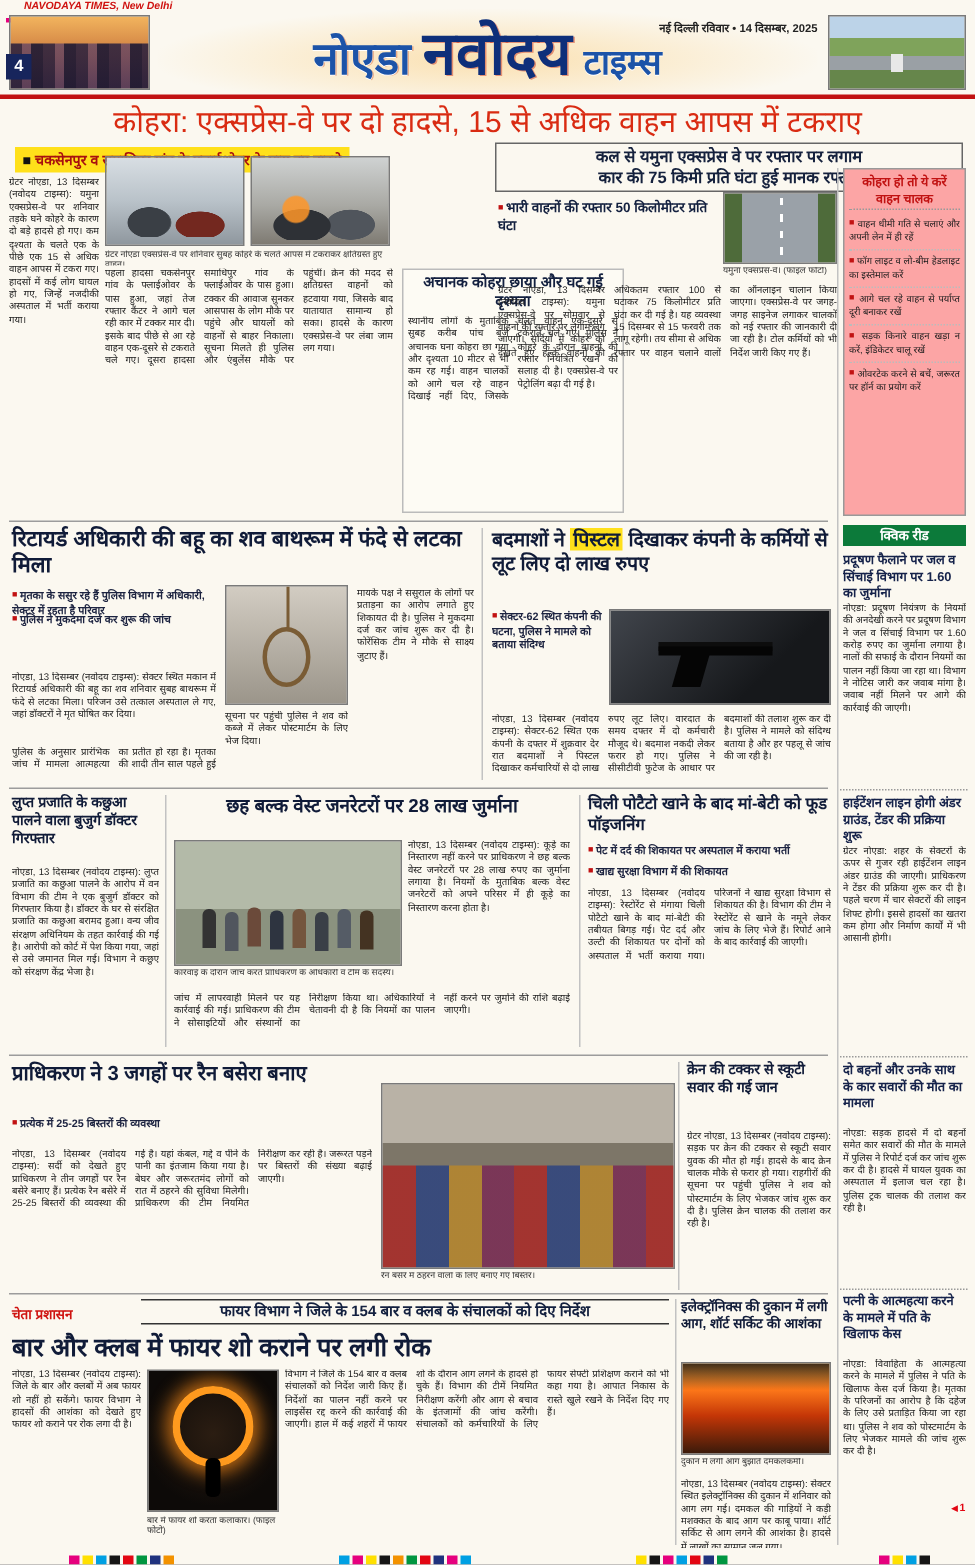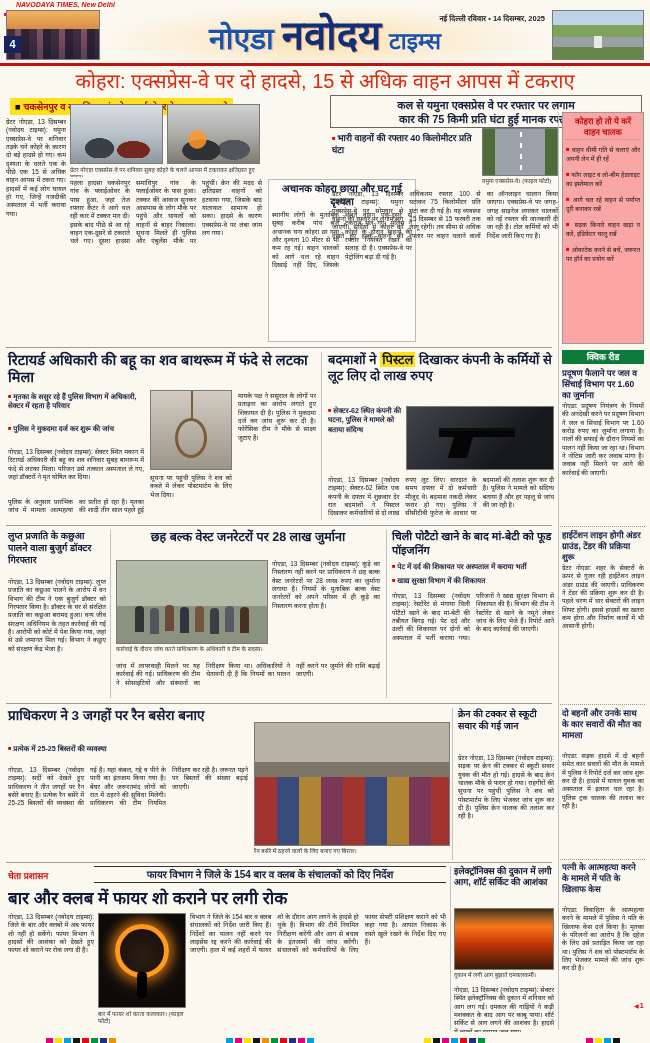--- a/index.html
+++ b/index.html
@@ -75,21 +75,21 @@
   #lead-rightcols{left:332px;top:190px;width:226px;height:152px;}
   #tips{left:562px;top:112px;width:82px;height:232px;border:1px solid #999;background:#fca5a5;padding:3px;}
   #tips-title{font-size:8.4px;font-weight:bold;color:#c11212;text-align:center;line-height:1.25;
     border-bottom:1px dotted #999;padding-bottom:2px;margin-bottom:2px;}
   .tip{font-size:6.3px;line-height:1.35;padding:3px 0;border-bottom:1px dotted #bbb;text-align:justify;}
   .tip:last-child{border-bottom:none;}
 
   
   #a1h{left:8px;top:352px;width:308px;height:34px;font-size:14.5px;font-weight:800;color:#101b38;line-height:1.2;}
   #a1b1{left:8px;top:392px;width:136px;height:30px;}
-  #a1b2{left:8px;top:424px;width:136px;height:20px;}
+  #a1b2{left:8px;top:408px;width:136px;height:20px;}
   #a1t1{left:8px;top:448px;width:136px;height:72px;}
   #noose{left:150px;top:390px;width:82px;height:80px;background:linear-gradient(180deg,#d2ccc2,#9b958a);}
   #noose::before{left:50%;top:0;width:2px;height:36%;background:#7a5c35;}
   #noose::after{left:50%;top:34%;width:26px;height:34px;border:3px solid #7a5c35;border-radius:50%;transform:translateX(-50%);}
   #a1t2{left:150px;top:474px;width:82px;height:46px;}
   #a1t3{left:238px;top:392px;width:78px;height:128px;}
   #a2h{left:328px;top:352px;width:226px;height:48px;font-size:13px;font-weight:800;color:#101b38;line-height:1.25;}
   .hl{background:var(--highlight_yellow,#ffe01a);padding:0 2px;}
   #a2bullet{left:328px;top:406px;width:74px;height:64px;}
   #pistol{left:406px;top:406px;width:148px;height:64px;background:linear-gradient(135deg,#41454c,#16181b 70%);}
@@ -182,21 +182,21 @@
   </div>
   <div class="abs txt" id="lead-colL">ग्रेटर नोएडा, 13 दिसम्बर (नवोदय टाइम्स): यमुना एक्सप्रेस-वे पर शनिवार तड़के घने कोहरे के कारण दो बड़े हादसे हो गए। कम दृश्यता के चलते एक के पीछे एक 15 से अधिक वाहन आपस में टकरा गए। हादसों में कई लोग घायल हो गए, जिन्हें नजदीकी अस्पताल में भर्ती कराया गया।</div>
   <div class="photo" id="crash1"></div>
   <div class="photo" id="crash2"></div>
   <div class="abs cap" id="crash-cap">ग्रेटर नोएडा एक्सप्रेस-वे पर शनिवार सुबह कोहरे के चलते आपस में टकराकर क्षतिग्रस्त हुए वाहन।</div>
   <div class="abs txt c3" id="lead-bottom">पहला हादसा चकसेनपुर गांव के फ्लाईओवर के पास हुआ, जहां तेज रफ्तार कैंटर ने आगे चल रही कार में टक्कर मार दी। इसके बाद पीछे से आ रहे वाहन एक-दूसरे से टकराते चले गए। दूसरा हादसा समाधिपुर गांव के फ्लाईओवर के पास हुआ। टक्कर की आवाज सुनकर आसपास के लोग मौके पर पहुंचे और घायलों को वाहनों से बाहर निकाला। सूचना मिलते ही पुलिस और एंबुलेंस मौके पर पहुंचीं। क्रेन की मदद से क्षतिग्रस्त वाहनों को हटवाया गया, जिसके बाद यातायात सामान्य हो सका। हादसे के कारण एक्सप्रेस-वे पर लंबा जाम लग गया।</div>
   <div class="abs" id="fogbox">
     <div id="fogbox-title">अचानक कोहरा छाया और घट गई दृश्यता</div>
     <div class="txt c2" style="height:128px;">स्थानीय लोगों के मुताबिक सुबह करीब पांच बजे अचानक घना कोहरा छा गया और दृश्यता 10 मीटर से भी कम रह गई। वाहन चालकों को आगे चल रहे वाहन दिखाई नहीं दिए, जिसके चलते वाहन एक-दूसरे से टकराते चले गए। पुलिस ने कोहरे के दौरान वाहनों की रफ्तार नियंत्रित रखने की सलाह दी है। एक्सप्रेस-वे पर पेट्रोलिंग बढ़ा दी गई है।</div>
   </div>
-  <div class="abs bsq" id="speed-bullet">भारी वाहनों की रफ्तार 40 किलोमीटर प्रति घंटा</div>
+  <div class="abs bsq" id="speed-bullet">भारी वाहनों की रफ्तार 50 किलोमीटर प्रति घंटा</div>
   <div class="photo" id="yamuna"></div>
   <div class="abs cap" id="yamuna-cap">यमुना एक्सप्रेस-वे। (फाइल फोटो)</div>
   <div class="abs txt c3" id="lead-rightcols">ग्रेटर नोएडा, 13 दिसम्बर (नवोदय टाइम्स): यमुना एक्सप्रेस-वे पर सोमवार से वाहनों की रफ्तार पर लगाम लग जाएगी। सर्दियों में कोहरे को देखते हुए हल्के वाहनों की अधिकतम रफ्तार 100 से घटाकर 75 किलोमीटर प्रति घंटा कर दी गई है। यह व्यवस्था 15 दिसम्बर से 15 फरवरी तक लागू रहेगी। तय सीमा से अधिक रफ्तार पर वाहन चलाने वालों का ऑनलाइन चालान किया जाएगा। एक्सप्रेस-वे पर जगह-जगह साइनेज लगाकर चालकों को नई रफ्तार की जानकारी दी जा रही है। टोल कर्मियों को भी निर्देश जारी किए गए हैं।</div>
   <div class="abs" id="tips">
     <div id="tips-title">कोहरा हो तो ये करें वाहन चालक</div>
     <div class="tip bsq">वाहन धीमी गति से चलाएं और अपनी लेन में ही रहें</div>
     <div class="tip bsq">फॉग लाइट व लो-बीम हेडलाइट का इस्तेमाल करें</div>
     <div class="tip bsq">आगे चल रहे वाहन से पर्याप्त दूरी बनाकर रखें</div>
     <div class="tip bsq">सड़क किनारे वाहन खड़ा न करें, इंडिकेटर चालू रखें</div>
     <div class="tip bsq">ओवरटेक करने से बचें, जरूरत पर हॉर्न का प्रयोग करें</div>

